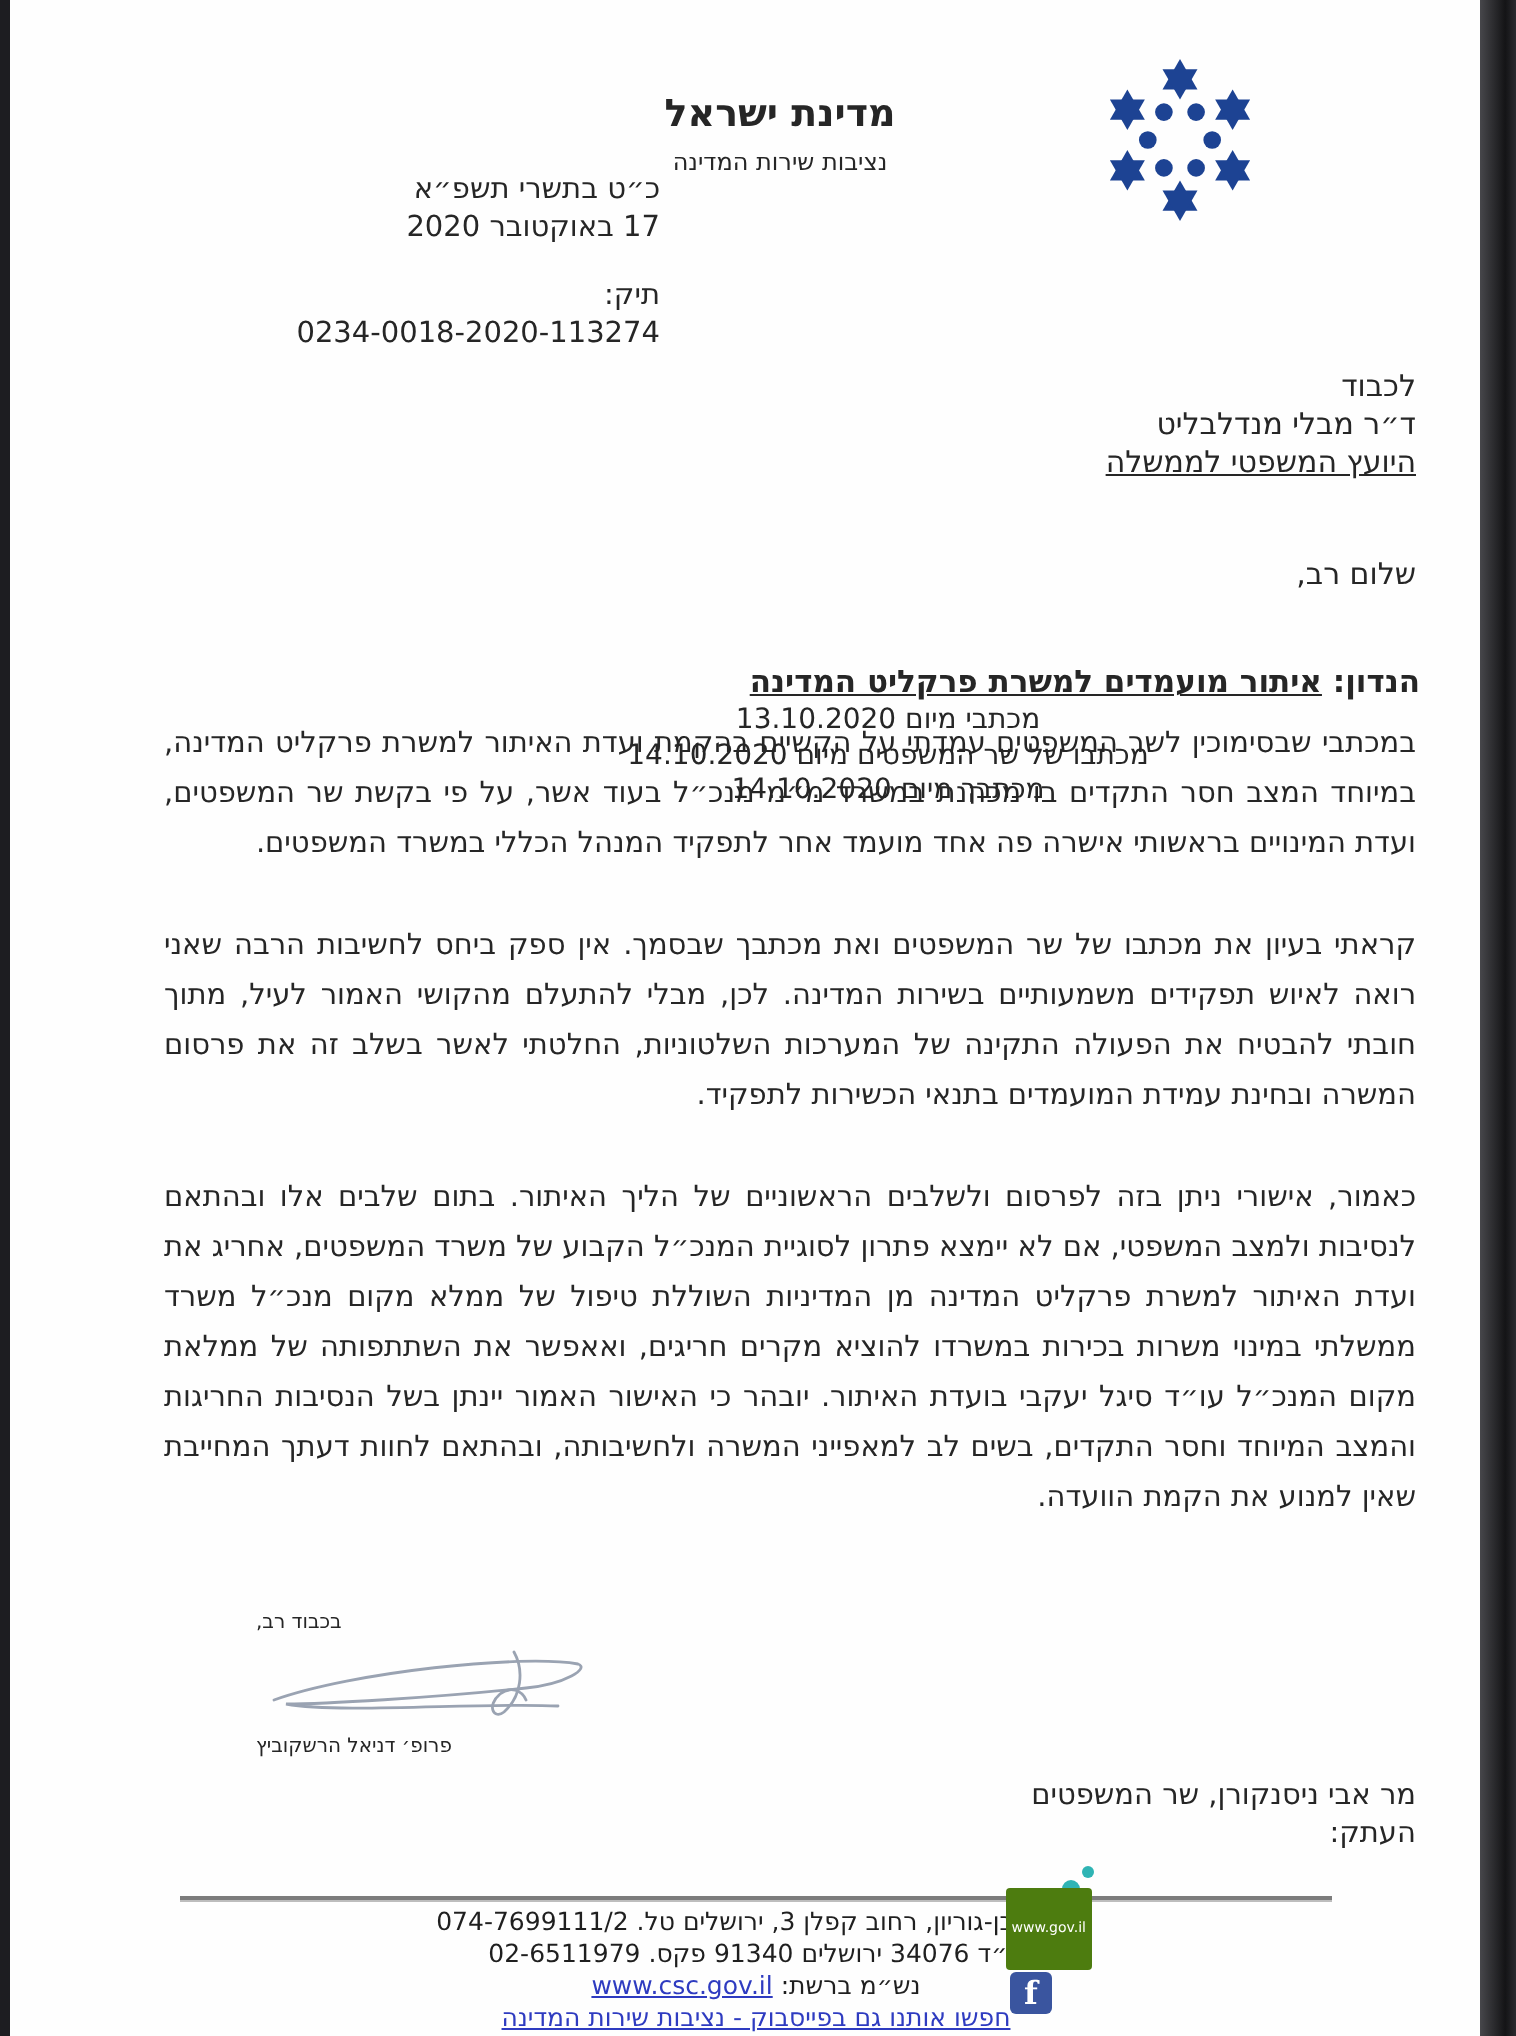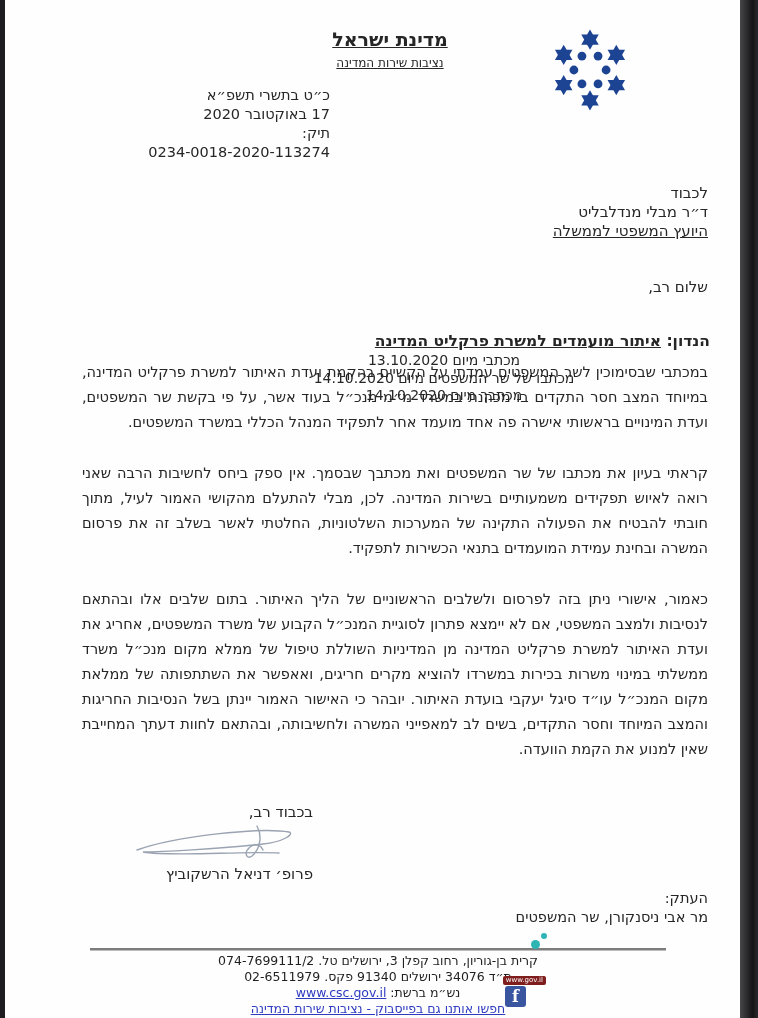--- a/index.html
+++ b/index.html
@@ -4,65 +4,65 @@
 <style>
   html,body{margin:0;padding:0;background:#fff;}
   .canvas{position:relative;width:758px;height:1018px;background:#fefefe;overflow:hidden;
           font-family:"DejaVu Sans",sans-serif;color:#262626;direction:rtl;}
   .edge-left{position:absolute;left:0;top:0;width:5px;height:1018px;background:#1d1d21;}
   .edge-right{position:absolute;right:0;top:0;width:18px;height:1018px;
               background:linear-gradient(to right,#47474b,#141416 70%,#2a2a2e);}
   .abs{position:absolute;}
 
   
-  .header-titles{left:230px;top:27px;width:320px;text-align:center;text-decoration:underline;}
+  .header-titles{left:230px;top:45px;width:320px;text-align:center;}
   .state-name{font-size:19px;font-weight:bold;line-height:25px;}
   .org-name{font-size:12px;line-height:22px;}
   .emblem{left:544px;top:24px;}
 
   
   .date-block{left:90px;top:86px;width:240px;text-align:right;font-size:14.5px;line-height:19px;}
-  .file-label{}
+  .file-label{margin-top:15px;}
   .file-number{direction:ltr;text-align:right;}
 
   
   .addressee{right:50px;top:184px;text-align:right;font-size:15px;line-height:19px;}
   .u{text-decoration:underline;}
   .greeting{right:50px;top:257px;font-size:15px;margin-top:21px;}
 
   
   .subject-block{left:178px;top:291px;width:532px;}
   .subject-line{text-align:right;font-size:15.5px;font-weight:bold;line-height:20px;margin-top:40px;}
   .subject-refs{text-align:center;font-size:14px;line-height:17.5px;margin-top:1px;}
 
   
   .body-block{left:82px;top:360px;width:626px;font-size:14.5px;line-height:25px;text-align:justify;}
   .body-block p{margin:0 0 26px 0;}
 
   
-  .sig-block{left:128px;top:803px;width:185px;text-align:right;font-size:15px;line-height:18px;}
+  .sig-block{left:128px;top:803px;width:185px;text-align:left;font-size:10px;line-height:18px;}
   .sig-svg{display:block;margin:2px auto 0 auto;}
 
   
   .copy-block{right:50px;top:889px;text-align:right;font-size:14.5px;line-height:19px;}
 
   
   .footer-rule{left:90px;top:948px;width:576px;height:2px;background:#7c7c7c;border-bottom:1px solid #bdbdbd;}
   .footer-text{left:90px;top:953px;width:576px;text-align:center;font-size:12.5px;line-height:16px;color:#1f1f1f;}
   .link{color:#2e3bc0;text-decoration:underline;}
   .weburl{direction:ltr;unicode-bidi:embed;}
 
   .gov-logo{left:452px;top:938px;width:96px;height:52px;}
   .gov-word{font-family:"DejaVu Sans",sans-serif;font-weight:bold;font-size:37px;line-height:40px;
             color:#2b3990;letter-spacing:-2px;direction:ltr;display:block;text-align:left;}
   .gov-dot{position:absolute;border-radius:50%;background:#2fb4b4;}
   .gov-dot.big{width:9px;height:9px;right:8px;top:2px;}
   .gov-dot.small{width:6px;height:6px;right:1px;top:-5px;}
-  .gov-caption{position:absolute;right:2px;bottom:5px;background:#7f1d1d;color:#fff;
-               font-size:7px;line-height:9px;padding:0 3px;border-radius:2px;direction:ltr;}
+  .gov-caption{position:absolute;right:2px;bottom:5px;background:#4d7c0f;color:#fff;
+               font-size:7px;line-height:9px;padding:16px 3px;border-radius:2px;direction:ltr;}
 
   .fb-icon{left:505px;top:986px;width:21px;height:21px;background:#3a559f;border-radius:3px;
            color:#fff;font-weight:bold;font-size:16px;line-height:21px;text-align:center;
            font-family:"DejaVu Serif","DejaVu Sans",serif;}
 </style>
 </head>
 <body>
 
 <div class="canvas">
   <div class="edge-left"></div>
@@ -135,22 +135,22 @@
     <svg class="sig-svg" width="180" height="42" viewBox="0 0 180 42">
       <g fill="none" stroke="#9aa3b2" stroke-width="1.4" stroke-linecap="round">
         <path d="M6,27 C 45,13 130,4 158,9 C 164,11 152,19 132,21 C 85,26 30,29 12,29 C 40,34 110,28 148,30"></path>
         <path d="M126,3 C 131,12 130,25 121,33 C 116,37 112,30 119,24 C 124,20 130,22 132,27"></path>
       </g>
     </svg>
     <div>פרופ׳ דניאל הרשקוביץ</div>
   </div>
 
   <div class="abs copy-block">
+    <div>מר אבי ניסנקורן, שר המשפטים</div>
     <div>העתק:</div>
-    <div>מר אבי ניסנקורן, שר המשפטים</div>
   </div>
 
   <div class="abs footer-rule"></div>
   <div class="abs footer-text">
     <div>קרית בן-גוריון, רחוב קפלן 3, ירושלים טל. 074-7699111/2</div>
     <div>ת״ד 34076 ירושלים 91340 פקס. 02-6511979</div>
     <div>
       <span>נש״מ ברשת:</span>
       <span class="link weburl">www.csc.gov.il</span>
     </div>

